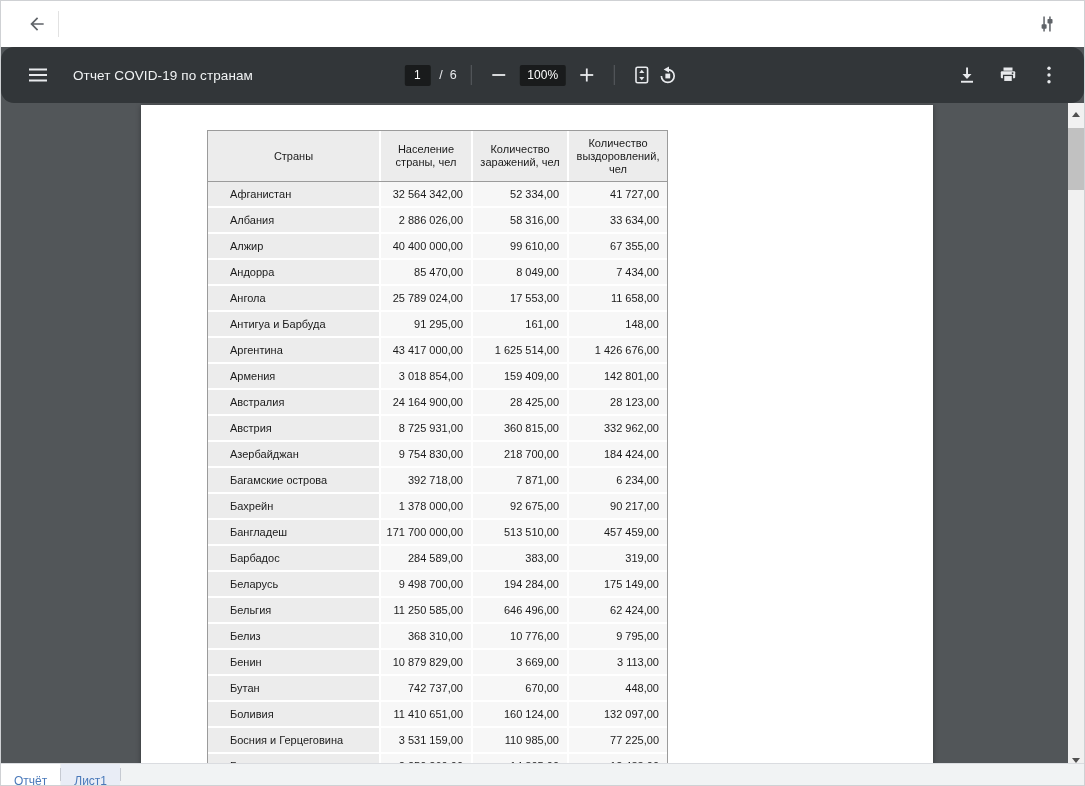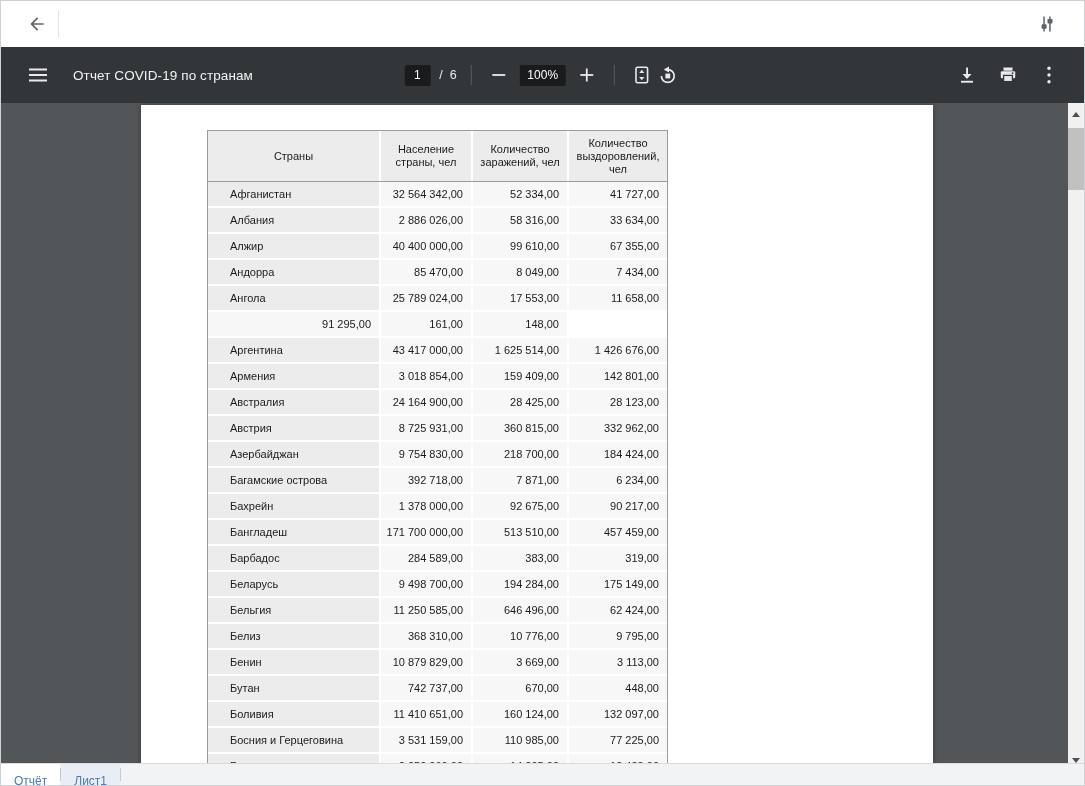--- a/index.html
+++ b/index.html
@@ -12,21 +12,21 @@
   
   .browser-bar { position:absolute; top:0; left:0; right:0; height:46px; background:#ffffff; }
   .back-btn { position:absolute; left:24px; top:11px; width:24px; height:24px;
               background:none; border:none; cursor:pointer; display:flex; align-items:center; justify-content:center; }
   .bb-divider { position:absolute; left:57px; top:10px; width:1px; height:26px; background:#e2e2e2; }
   .tune-btn { position:absolute; right:26px; top:12px; width:22px; height:22px;
               background:none; border:none; cursor:pointer; display:flex; align-items:center; justify-content:center; }
 
   
   .pdf-toolbar { position:absolute; top:46px; left:0; right:0; height:56px; background:#323639;
-                 color:#e8eaed; display:flex; align-items:center; }
+                 color:#e8eaed; display:flex; align-items:center;border-radius:13px; }
   .tb-left { display:flex; align-items:center; margin-left:25px; }
   .menu-btn { width:24px; height:24px; background:none; border:none; cursor:pointer;
               display:flex; align-items:center; justify-content:center; }
   .doc-title { margin-left:23px; font-size:13.5px; font-weight:500; color:#f1f3f4; letter-spacing:.1px; }
 
   .tb-center { position:absolute; left:50%; transform:translateX(-50%); display:flex; align-items:center; }
   .page-box { width:26px; height:21px; background:#191b1c; border:none; border-radius:2px;
               color:#fff; font-size:12px; text-align:center; line-height:21px; }
   .page-sep { margin:0 7px 0 9px; font-size:12.5px; color:#e8eaed; }
   .page-total { font-size:12.5px; color:#e8eaed; }
@@ -232,20 +232,21 @@
               <div class="td num">8 049,00</div>
               <div class="td num">7 434,00</div>
             </div>
             <div class="t-row">
               <div class="td">Ангола</div>
               <div class="td num">25 789 024,00</div>
               <div class="td num">17 553,00</div>
               <div class="td num">11 658,00</div>
             </div>
             <div class="t-row">
+              <div class="td">Антигуа и Барбуда</div>
               <div class="td num">91 295,00</div>
               <div class="td num">161,00</div>
               <div class="td num">148,00</div>
             </div>
             <div class="t-row">
               <div class="td">Аргентина</div>
               <div class="td num">43 417 000,00</div>
               <div class="td num">1 625 514,00</div>
               <div class="td num">1 426 676,00</div>
             </div>

